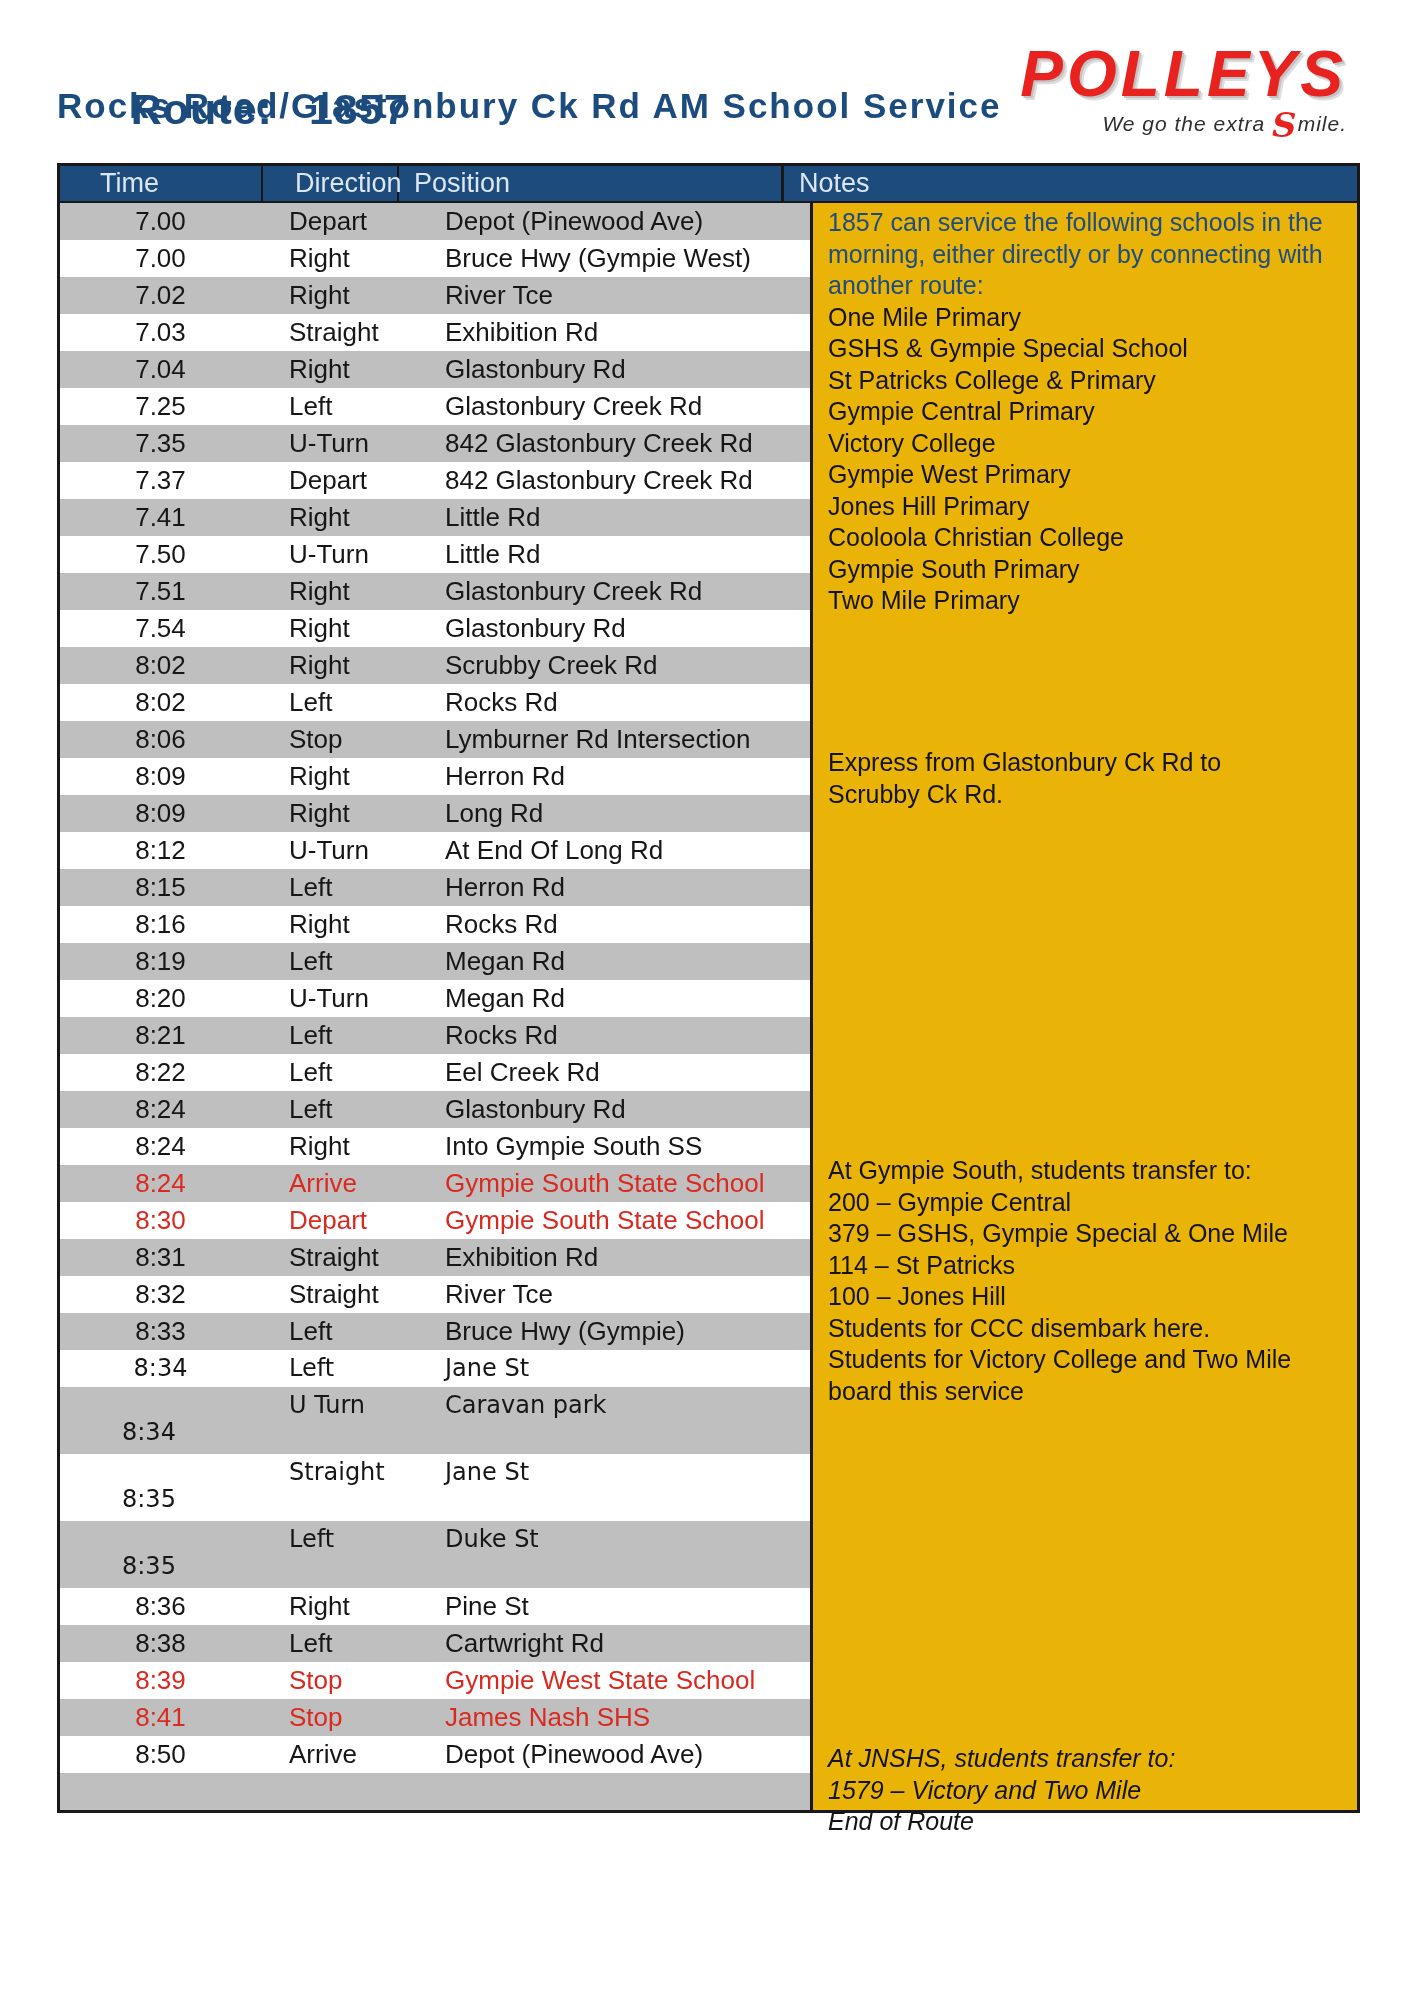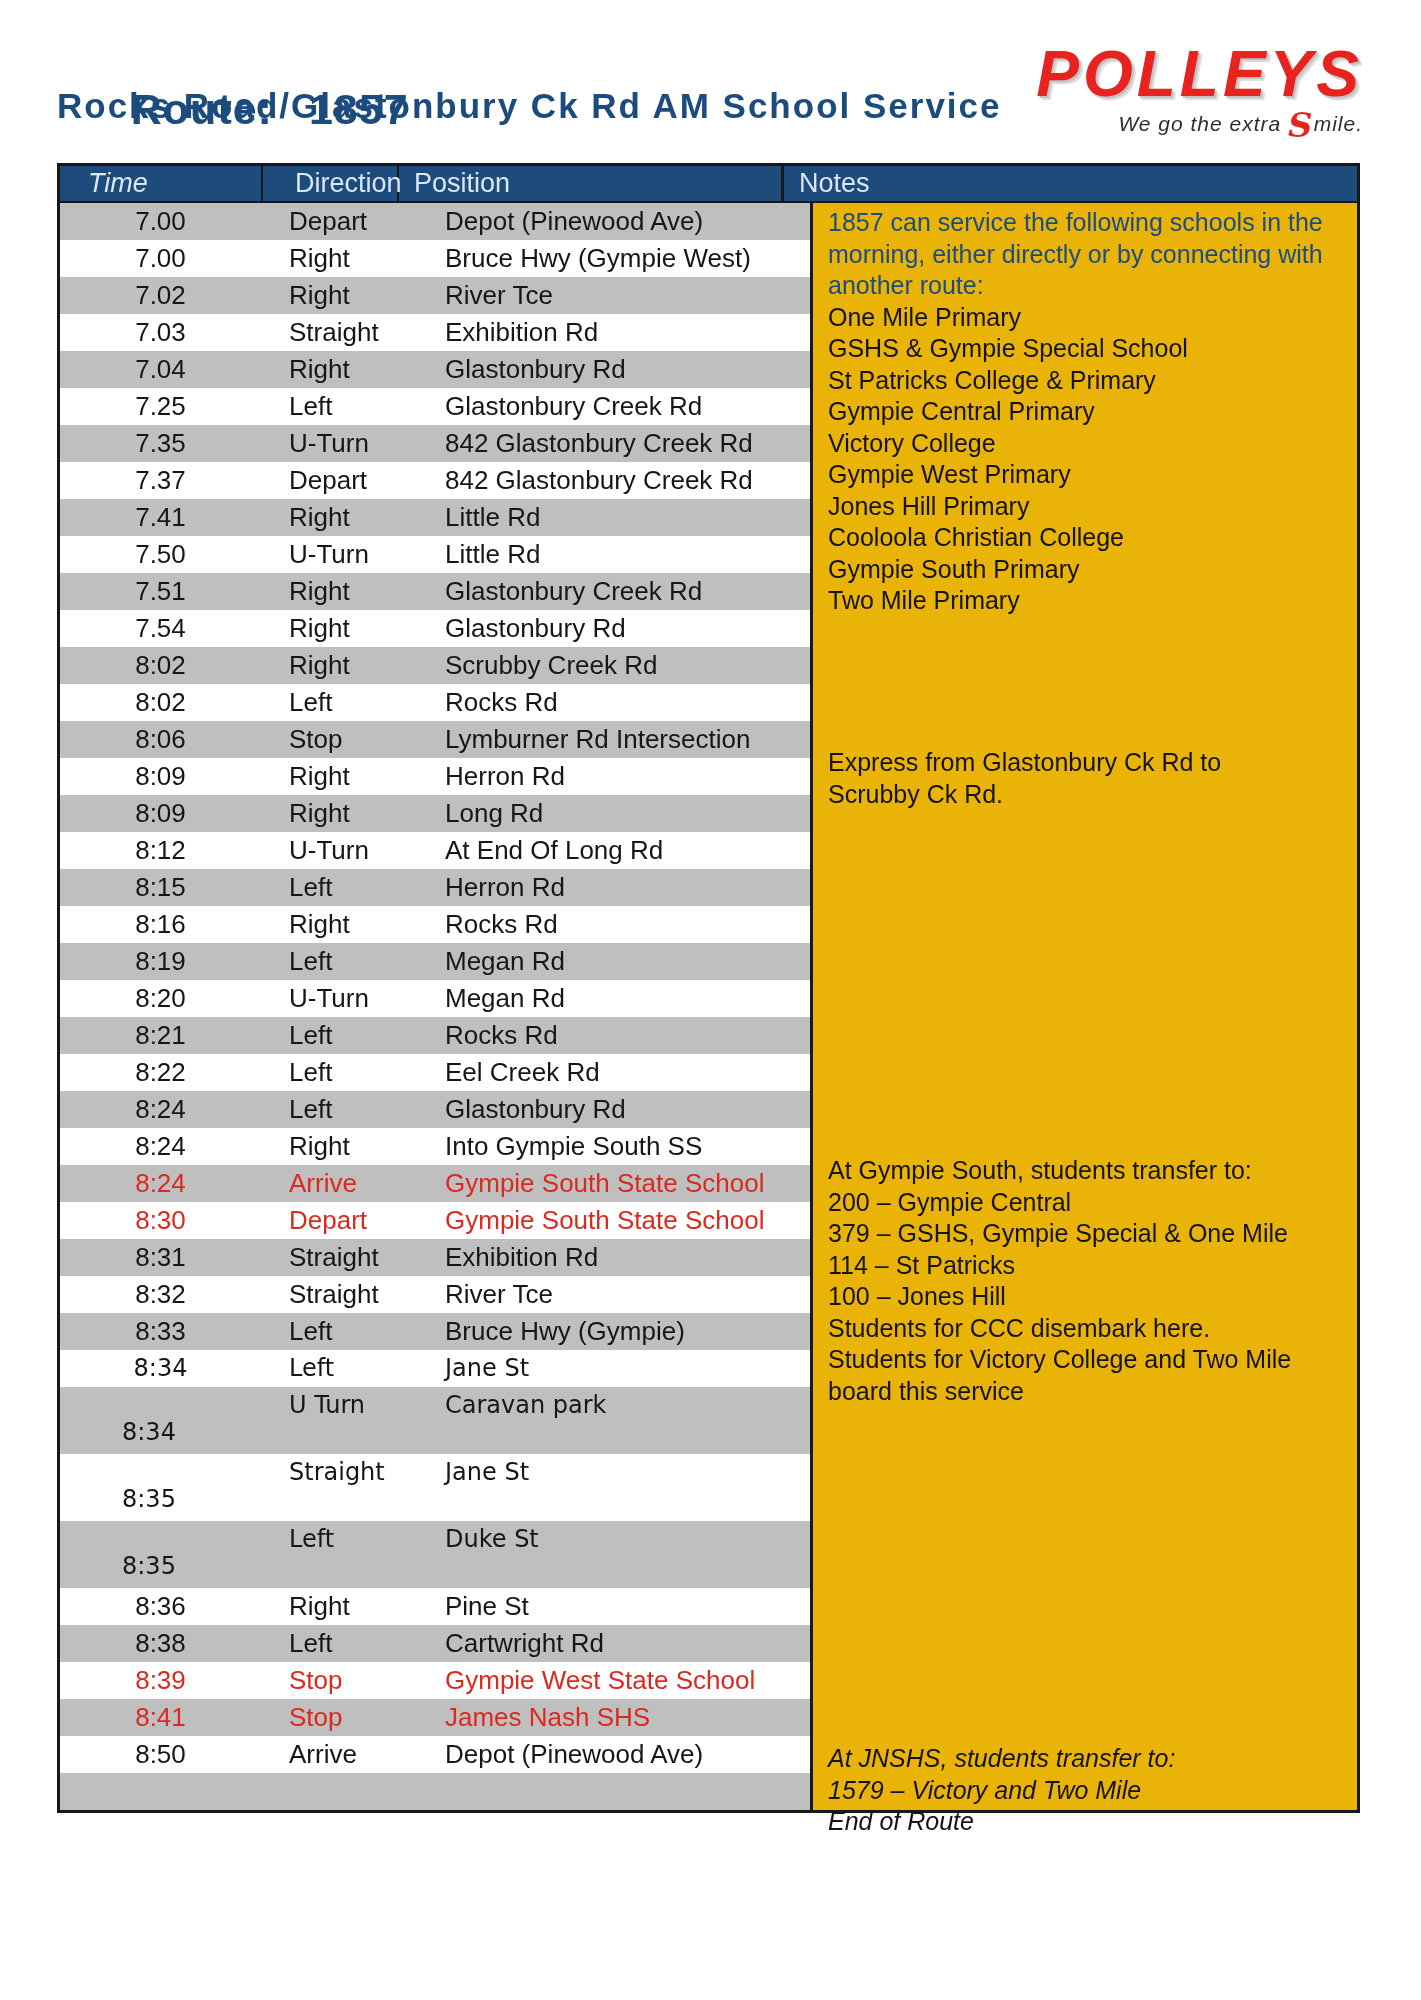--- a/index.html
+++ b/index.html
@@ -14,21 +14,21 @@
     position:absolute;left:79px;top:36px;
     font-size:43px;font-weight:bold;letter-spacing:1px;
     color:var(--blue,#1c4b7d);white-space:pre;
   }
   .title .route-number{margin-left:36px;}
   .subtitle{
     position:absolute;left:57px;top:86px;
     font-size:35px;font-weight:bold;letter-spacing:2px;
     color:var(--blue,#1c4b7d);white-space:nowrap;
   }
-  .logo{position:absolute;right:58px;top:38px;text-align:right;}
+  .logo{position:absolute;right:74px;top:38px;text-align:right;}
   .brand{
     font-size:64px;line-height:72px;font-weight:bold;font-style:italic;
     letter-spacing:4px;color:var(--logo-red,#e8231f);
     text-shadow:2px 2px 0 #c2c2c2,4px 4px 0 #dedede;
     font-family:"Liberation Sans",sans-serif;
   }
   .tagline{
     margin-top:2px;font-size:21px;font-style:italic;color:#2e2e2e;
     letter-spacing:1px;white-space:nowrap;
   }
@@ -41,21 +41,21 @@
   .timetable{
     position:absolute;left:57px;top:163px;width:1303px;height:1650px;
     border:3px solid var(--border,#181818);box-sizing:border-box;background:#fff;
   }
   .thead{
     display:flex;height:37px;background:var(--blue-header,#1d4b7c);
     border-bottom:2px solid var(--border,#181818);box-sizing:border-box;
     color:var(--header-text,#dce6f2);font-size:27px;
   }
   .th{line-height:34px;box-sizing:border-box;white-space:nowrap;}
-  .th-time{width:203px;padding-left:28px;border-right:2px solid var(--border,#181818);font-style:italic;}
+  .th-time{width:203px;padding-left:40px;border-right:2px solid var(--border,#181818);}
   .th-dir{width:136px;padding-left:32px;border-right:2px solid var(--border,#181818);}
   .th-pos{width:382px;padding-left:15px;}
   .th-notes{flex:1;padding-left:15px;border-left:3px solid var(--border,#181818);}
 
   .tbody{position:absolute;top:37px;left:0;right:0;bottom:0;display:flex;}
   .rows{
     width:753px;box-sizing:border-box;overflow:hidden;
     border-right:3px solid var(--border,#181818);
   }
   .t-row{display:flex;height:37px;font-size:26px;}

